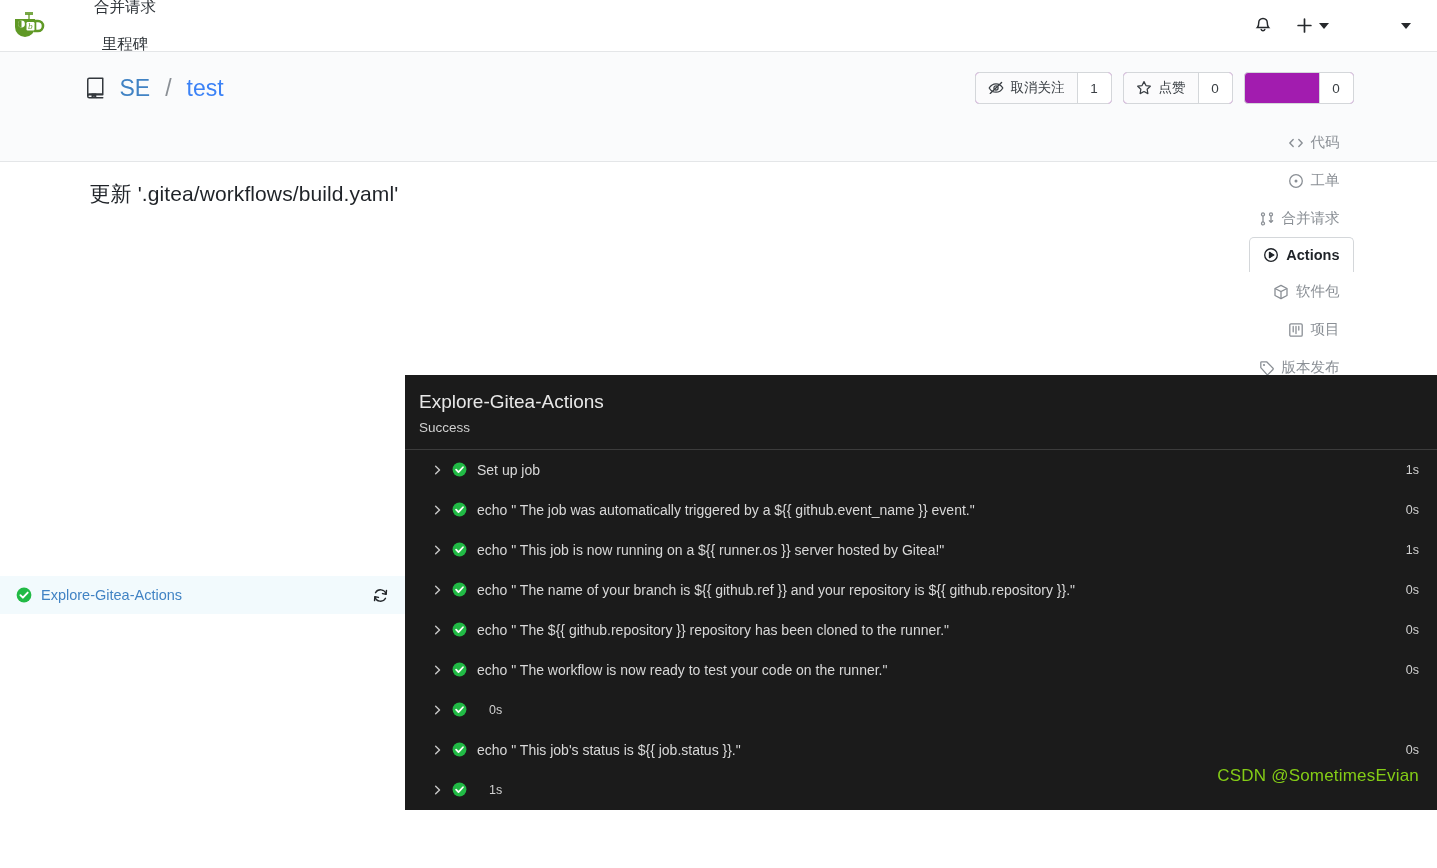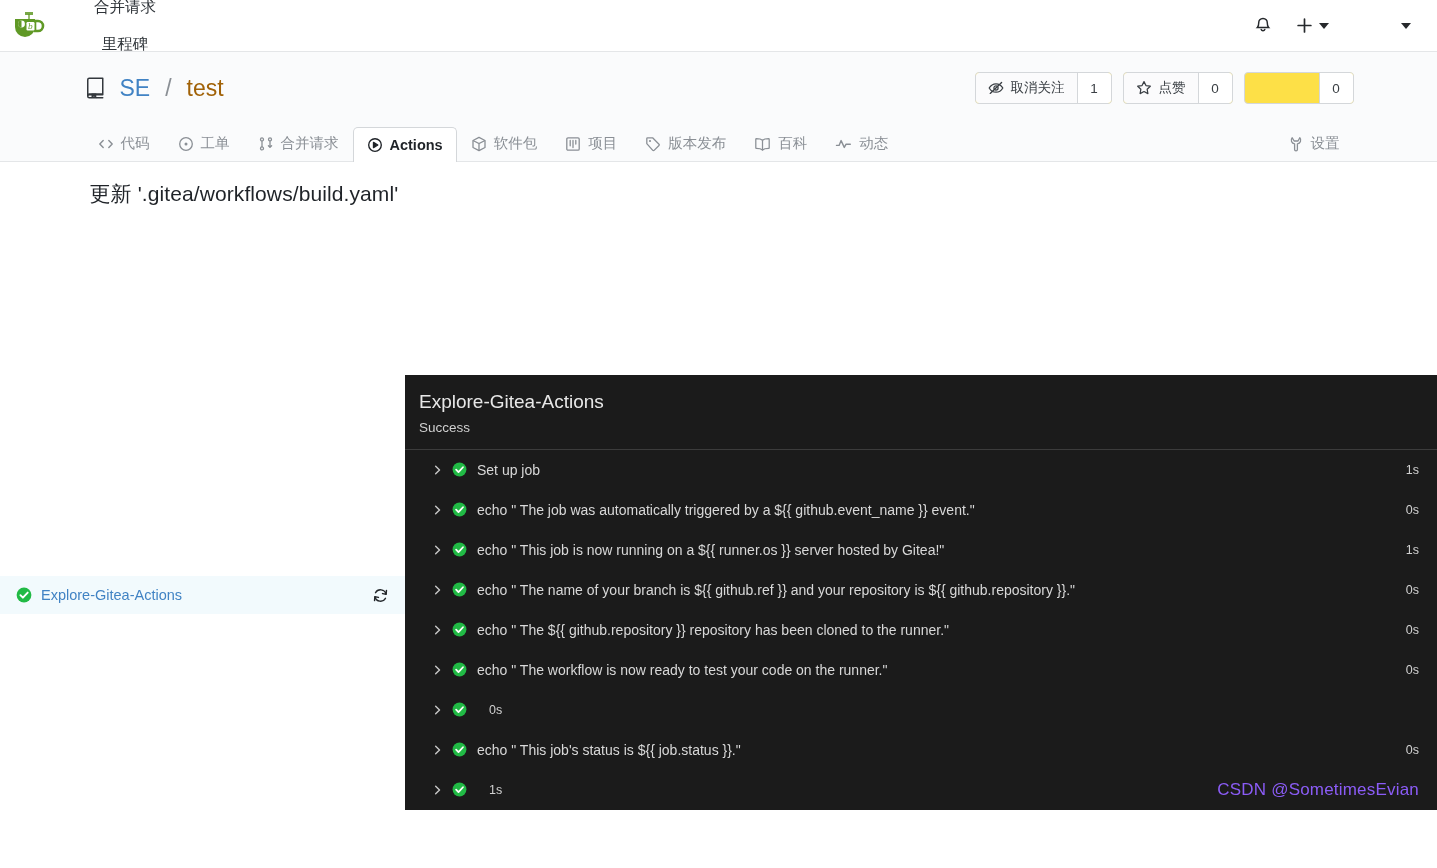--- a/index.html
+++ b/index.html
@@ -92,35 +92,35 @@
   }
   .repo-icon { margin-right: 12px; display: flex; align-items: center; color: #33383d; }
   .repo-path {
     font-size: 23px;
     display: flex;
     align-items: baseline;
     gap: 8px;
   }
   .repo-owner { color: #4183c4; text-decoration: none; cursor: pointer; }
   .repo-sep { color: #8a8f95; margin: 0 7px; }
-  .repo-name { color: #a16207; text-decoration: none; cursor: pointer; }
+  .repo-name { color: #3b82f6; text-decoration: none; cursor: pointer; }
 
   .repo-actions {
     margin-left: auto;
     display: flex;
     align-items: center;
     gap: 11px;
   }
   .btn-group {
     display: flex;
     align-items: stretch;
     border: 1px solid #d4d7da;
     border-radius: 4px;
     overflow: hidden;
-    background: #fde047;
+    background: #a21caf;
     height: 32px;
   }
   .btn-group-main {
     display: flex; align-items: center; gap: 7px;
     padding: 0 12px;
     font-size: 13.5px;
     color: #3b4045;
     background: #fbfbfc;
     cursor: pointer;
     white-space: nowrap;
@@ -138,20 +138,21 @@
   }
 
   
   .repo-tabs {
     display: flex;
     align-items: flex-end;
     padding: 0;
     margin-top: 2px;
     position: relative;
     height: 39px;
+    flex-direction: column;
   }
   .repo-tab {
     display: flex; align-items: center; gap: 7px;
     padding: 9px 13px;
     font-size: 14.5px;
     color: #8a8f95;
     cursor: pointer;
     text-decoration: none;
     border: 1px solid transparent;
     border-bottom: none;
@@ -285,23 +286,23 @@
   }
   .step-duration {
     flex: 0 0 auto;
     font-size: 12.5px;
     color: #d0d0d0;
     margin-left: 12px;
   }
   .watermark {
     position: absolute;
     right: 18px;
-    bottom: 10px;
+    bottom: 24px;
     font-size: 17px;
-    color: #8b5cf6;
+    color: #84cc16;
     letter-spacing: 0.2px;
     user-select: none;
   }
 </style>
 </head>
 <body>
 
 <div class="navbar">
   <div class="brand-logo">
     <svg width="34" height="30" viewBox="0 0 34 30">

